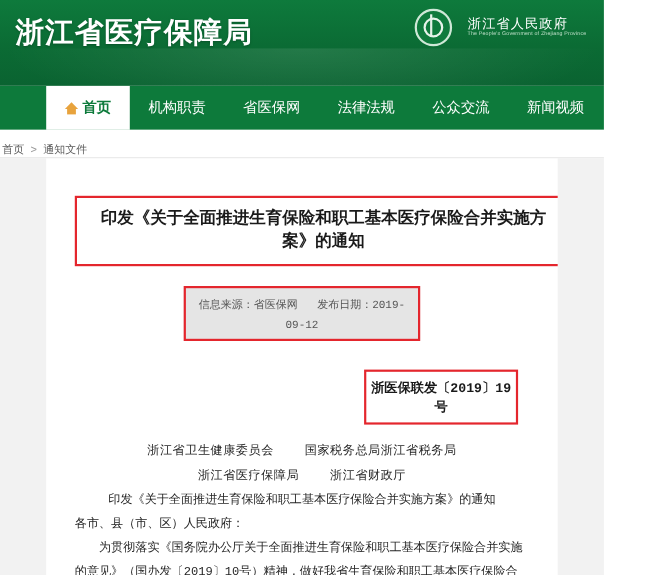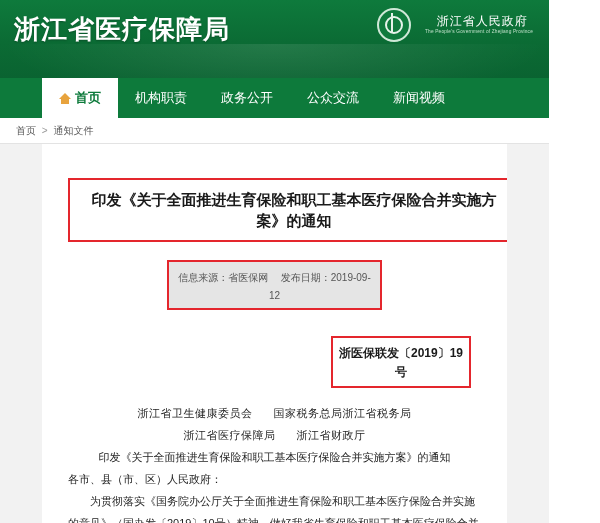--- a/index.html
+++ b/index.html
@@ -45,21 +45,20 @@
     text-shadow: 0 1px 2px rgba(0,0,0,0.25);
     white-space: nowrap;
   }
   .gov-badge {
     position: absolute;
     right: 10px;
     top: 8px;
     display: flex;
     align-items: center;
     gap: 14px;
-    text-align: center;
   }
   .gov-seal {
     width: 30px;
     height: 30px;
     border-radius: 50%;
     background: #0f7a3d;
     border: 2px solid #cfe8d7;
     position: relative;
     flex: 0 0 auto;
   }
@@ -144,22 +143,22 @@
     width: 8px; height: 6px;
     background: #e8a33d;
   }
 
   
   .breadcrumb-wrap {
     height: 26px;
     border-bottom: 1px solid #e3e3e3;
     background: #fff;
     display: flex;
-    align-items: center;
-    padding-left: 16px;
+    align-items: flex-end;
+    padding-left: 2px;
     box-sizing: border-box;
   }
   .breadcrumb {
     font-size: 10px;
     color: #5a5a5a;
   }
   .breadcrumb a {
     color: #5a5a5a;
     text-decoration: none;
   }
@@ -177,20 +176,21 @@
   .content-card {
     position: absolute;
     left: 42px;
     right: 42px;
     top: 0;
     bottom: 0;
     background: #ffffff;
     padding: 34px 26px 0 26px;
     box-sizing: border-box;
     overflow: hidden;
+    font-family: Liberation Mono, monospace;
   }
 
   .doc-title-box {
     border: 2px solid #e4262d;
     padding: 9px 8px;
     margin: 0 auto;
     width: 452px;
     box-sizing: border-box;
     text-align: center;
   }
@@ -268,21 +268,22 @@
       </div>
     </div>
   </div>
 
   <div class="nav">
     <div class="nav-item active">
       <span class="home-icon"></span>
       <span>首页</span>
     </div>
     <div class="nav-item">机构职责</div>
-    <div class="nav-item">政务公开</div>
+    <div class="nav-item">省医保网</div>
+    <div class="nav-item">法律法规</div>
     <div class="nav-item">公众交流</div>
     <div class="nav-item">新闻视频</div>
   </div>
 
   <div class="breadcrumb-wrap">
     <div class="breadcrumb">
       <a href="#">首页</a>
       <span class="sep">&gt;</span>
       <a href="#">通知文件</a>
     </div>

